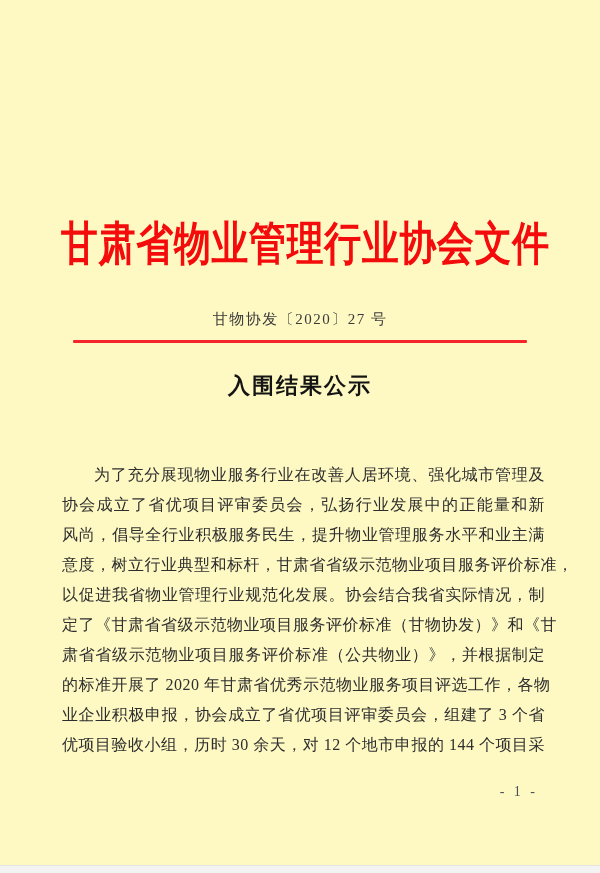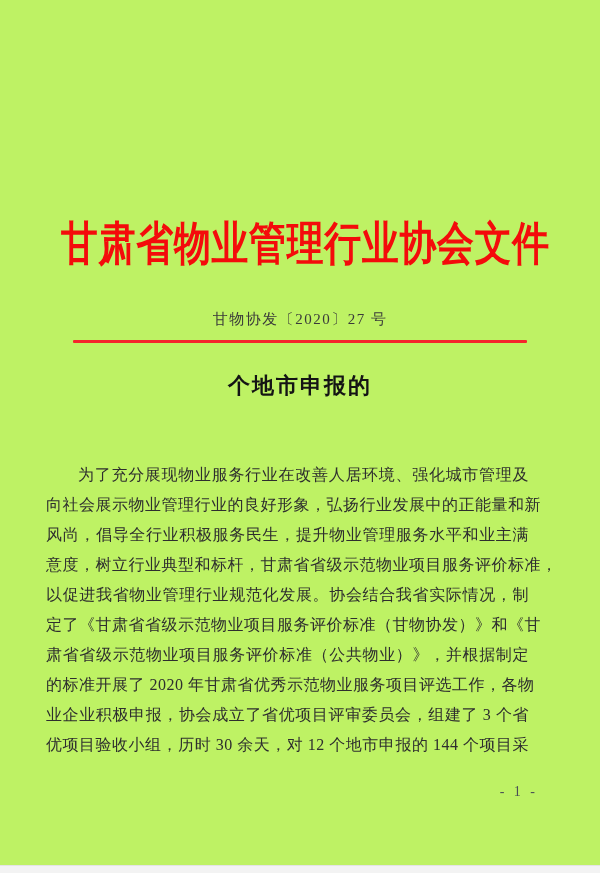--- a/index.html
+++ b/index.html
@@ -4,21 +4,21 @@
 <style>
   html, body {
     margin: 0;
     padding: 0;
     background: #ffffff;
   }
   .page {
     position: relative;
     width: 600px;
     height: 873px;
-    background: #bef264;
+    background: #fef9c3;
     overflow: hidden;
     font-family: "Liberation Serif", "DejaVu Serif", serif;
   }
 
   
   .org-title {
     position: absolute;
     top: 218px;
     left: 0;
     width: 600px;
@@ -70,21 +70,21 @@
     font-weight: bold;
     color: #141414;
     line-height: 31px;
     letter-spacing: 2px;
   }
 
   
   .body-text {
     position: absolute;
     top: 460px;
-    left: 46px;
+    left: 62px;
     width: 483px;
     font-size: 16px;
     color: #2e2e2e;
     letter-spacing: 0.5px;
   }
   .body-line {
     line-height: 30px;
     height: 30px;
     text-align: justify;
     text-align-last: justify;
@@ -122,26 +122,26 @@
 
   <div class="org-title">
     <span class="stretch">甘肃省物业管理行业协会文件</span>
   </div>
 
   <div class="doc-number">甘物协发〔2020〕27 号</div>
 
   <div class="red-rule"></div>
 
   <div class="headline">
-    <div>个地市申报的</div>
+    <div>入围结果公示</div>
   </div>
 
   <div class="body-text">
     <div class="body-line indent">为了充分展现物业服务行业在改善人居环境、强化城市管理及</div>
-    <div class="body-line">向社会展示物业管理行业的良好形象，弘扬行业发展中的正能量和新</div>
+    <div class="body-line">协会成立了省优项目评审委员会，弘扬行业发展中的正能量和新</div>
     <div class="body-line">风尚，倡导全行业积极服务民生，提升物业管理服务水平和业主满</div>
     <div class="body-line">意度，树立行业典型和标杆，甘肃省省级示范物业项目服务评价标准，</div>
     <div class="body-line">以促进我省物业管理行业规范化发展。协会结合我省实际情况，制</div>
     <div class="body-line">定了《甘肃省省级示范物业项目服务评价标准（甘物协发）》和《甘</div>
     <div class="body-line">肃省省级示范物业项目服务评价标准（公共物业）》，并根据制定</div>
     <div class="body-line">的标准开展了 2020 年甘肃省优秀示范物业服务项目评选工作，各物</div>
     <div class="body-line">业企业积极申报，协会成立了省优项目评审委员会，组建了 3 个省</div>
     <div class="body-line">优项目验收小组，历时 30 余天，对 12 个地市申报的 144 个项目采</div>
   </div>
 

